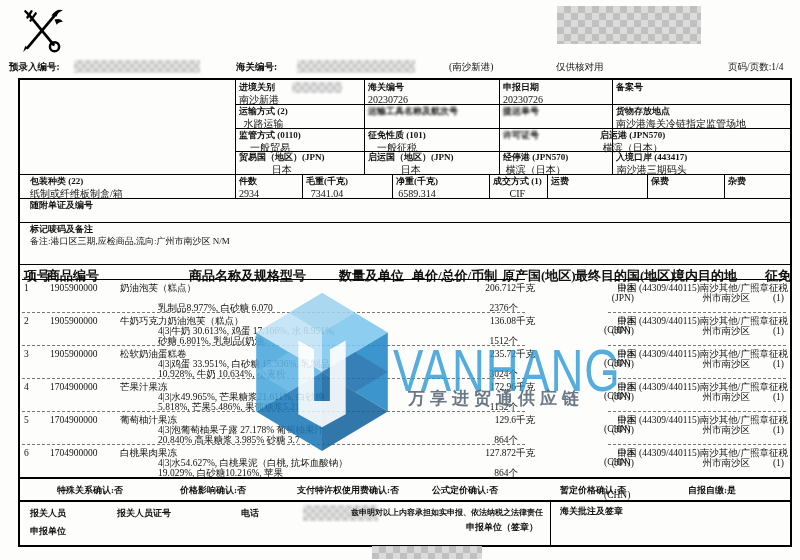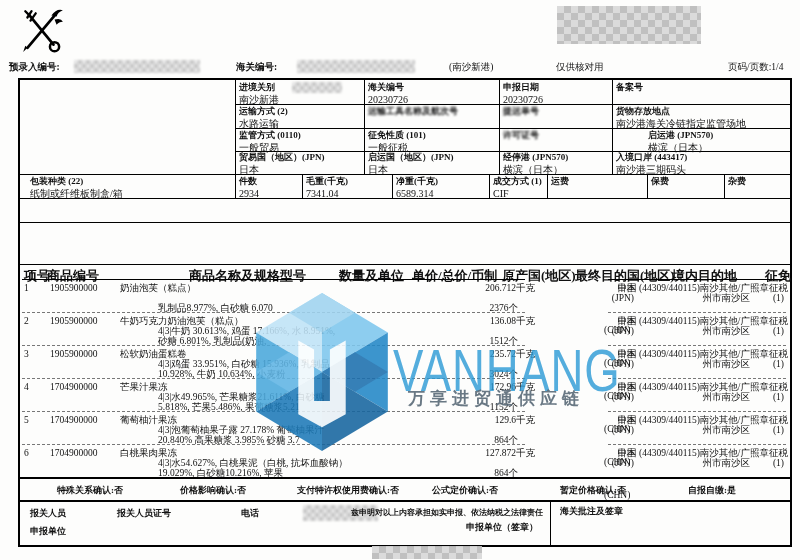--- a/index.html
+++ b/index.html
@@ -18,21 +18,21 @@
       opacity:.95;}
   .mosaic.small{background:repeating-conic-gradient(#c6c6c6 0% 25%, #e3e3e3 0% 50%) 0 0/8px 8px;}
   .blur{filter:blur(1px);}
   
   .table{position:absolute;left:18px;top:78px;width:770px;height:465px;border:2px solid #000;}
   .hl{position:absolute;height:0;border-top:1px solid #000;}
   .hl.thick{border-top-width:2px;}
   .vl{position:absolute;width:0;border-left:1px solid #000;}
   .dash{border-top:1px dashed #777;}
   .lab{font-weight:bold;font-size:9px;}
-  .val{font-size:10px;}
+  .val{font-size:10px;text-align:center;}
   .cell{position:absolute;line-height:11px;white-space:nowrap;font-family:Liberation Serif, serif;}
   .cell .lab{display:block;}
   .cell .val{display:block;margin-top:1px;}
   
   .ghead{position:absolute;font-size:13px;font-weight:bold;white-space:nowrap;}
   .grow{position:absolute;left:0;width:770px;height:33px;font-size:9.5px;line-height:10px;}
   .g{position:absolute;white-space:nowrap;}
   .g-no{left:4px;top:4px;}
   .g-hs{left:30px;top:4px;}
   .g-nm{left:100px;top:4px;}
@@ -150,21 +150,21 @@
       <span class="val">一般贸易</span>
     </div>
     <div class="cell" style="left:348px;top:50px">
       <span class="lab">征免性质 (101)</span>
       <span class="val">一般征税</span>
     </div>
     <div class="cell" style="left:483px;top:50px">
       <span class="lab blur">许可证号</span>
       <span class="val"></span>
     </div>
-    <div class="cell" style="left:628px;top:50px">
+    <div class="cell" style="left:580px;top:50px">
       <span class="lab">启运港 (JPN570)</span>
       <span class="val">横滨（日本）</span>
     </div>
 
     <div class="cell" style="left:219px;top:72px">
       <span class="lab">贸易国（地区）(JPN)</span>
       <span class="val">日本</span>
     </div>
     <div class="cell" style="left:348px;top:72px">
       <span class="lab">启运国（地区）(JPN)</span>
@@ -206,22 +206,27 @@
     <div class="cell" style="left:631px;top:96px">
       <span class="lab">保费</span>
       <span class="val"></span>
     </div>
     <div class="cell" style="left:708px;top:96px">
       <span class="lab">杂费</span>
       <span class="val"></span>
     </div>
 
     <div class="cell" style="left:10px;top:120px">
-    </div>
-
+      <span class="lab">随附单证及编号</span>
+    </div>
+
+    <div class="cell" style="left:10px;top:144px">
+      <span class="lab">标记唛码及备注</span>
+      <span class="val" style="font-size:9px">备注:港口区三期,应检商品,流向:广州市南沙区 N/M</span>
+    </div>
 
     <span class="ghead" style="left:4px;top:187px">项号</span>
     <span class="ghead" style="left:27px;top:187px">商品编号</span>
     <span class="ghead" style="left:169px;top:187px">商品名称及规格型号</span>
     <span class="ghead" style="left:319px;top:187px">数量及单位</span>
     <span class="ghead" style="left:392px;top:187px">单价/总价/币制</span>
     <span class="ghead" style="left:482px;top:187px">原产国(地区)</span>
     <span class="ghead" style="left:555px;top:187px">最终目的国(地区)</span>
     <span class="ghead" style="left:652px;top:187px">境内目的地</span>
     <span class="ghead" style="left:745px;top:187px">征免</span>

